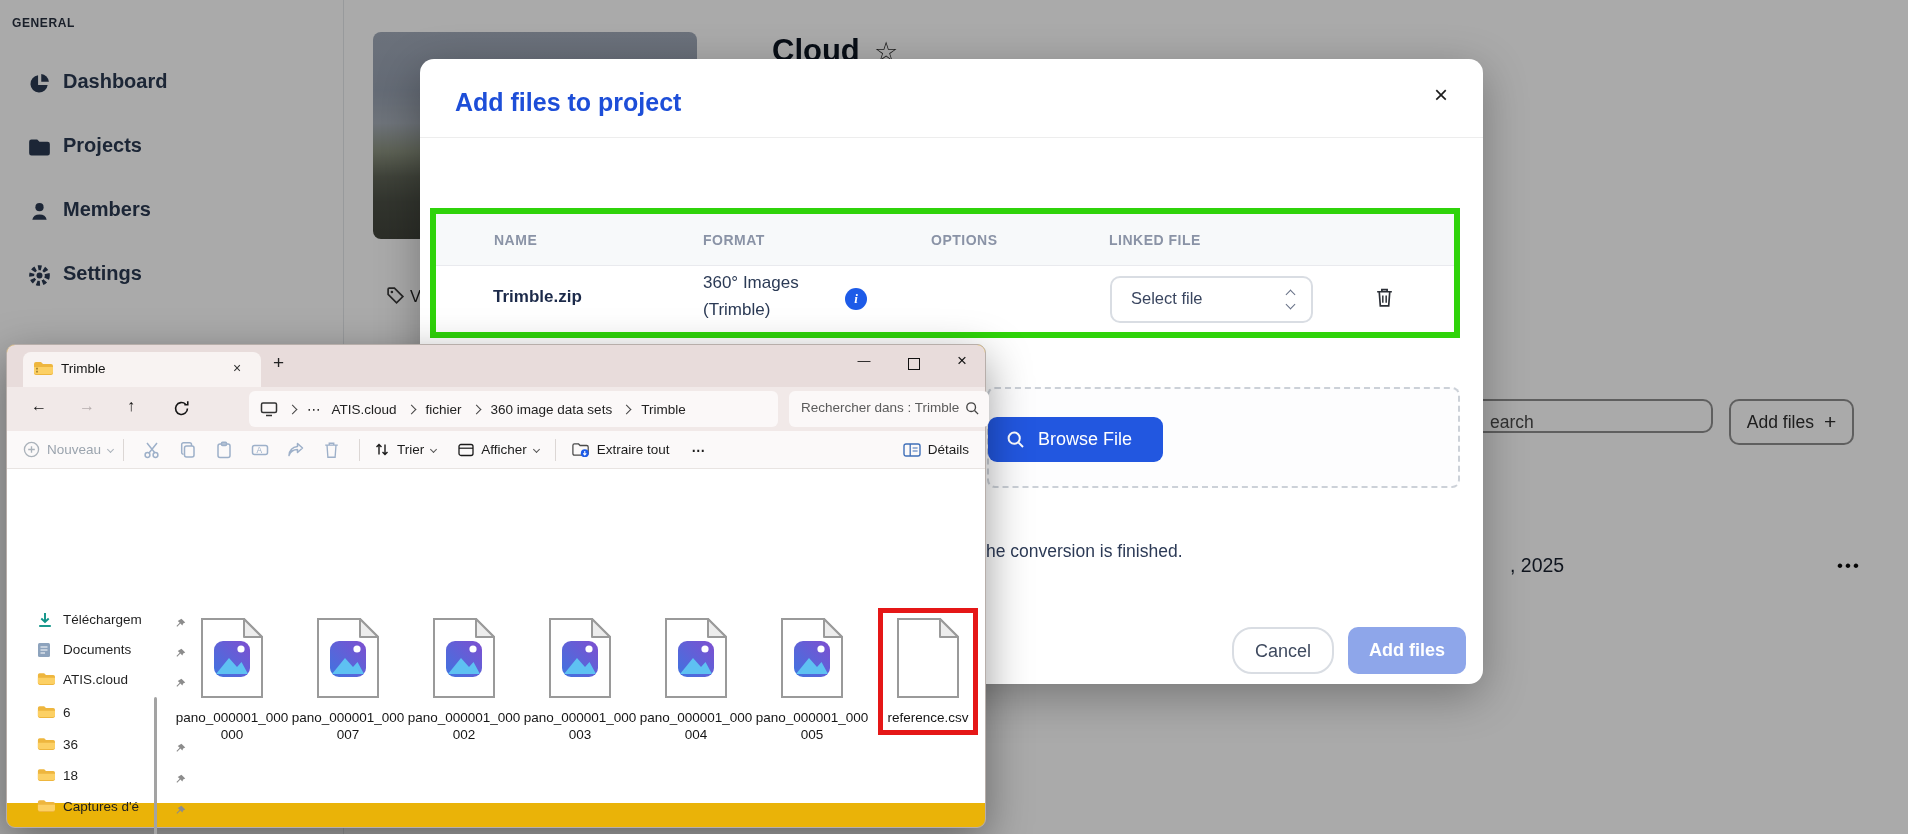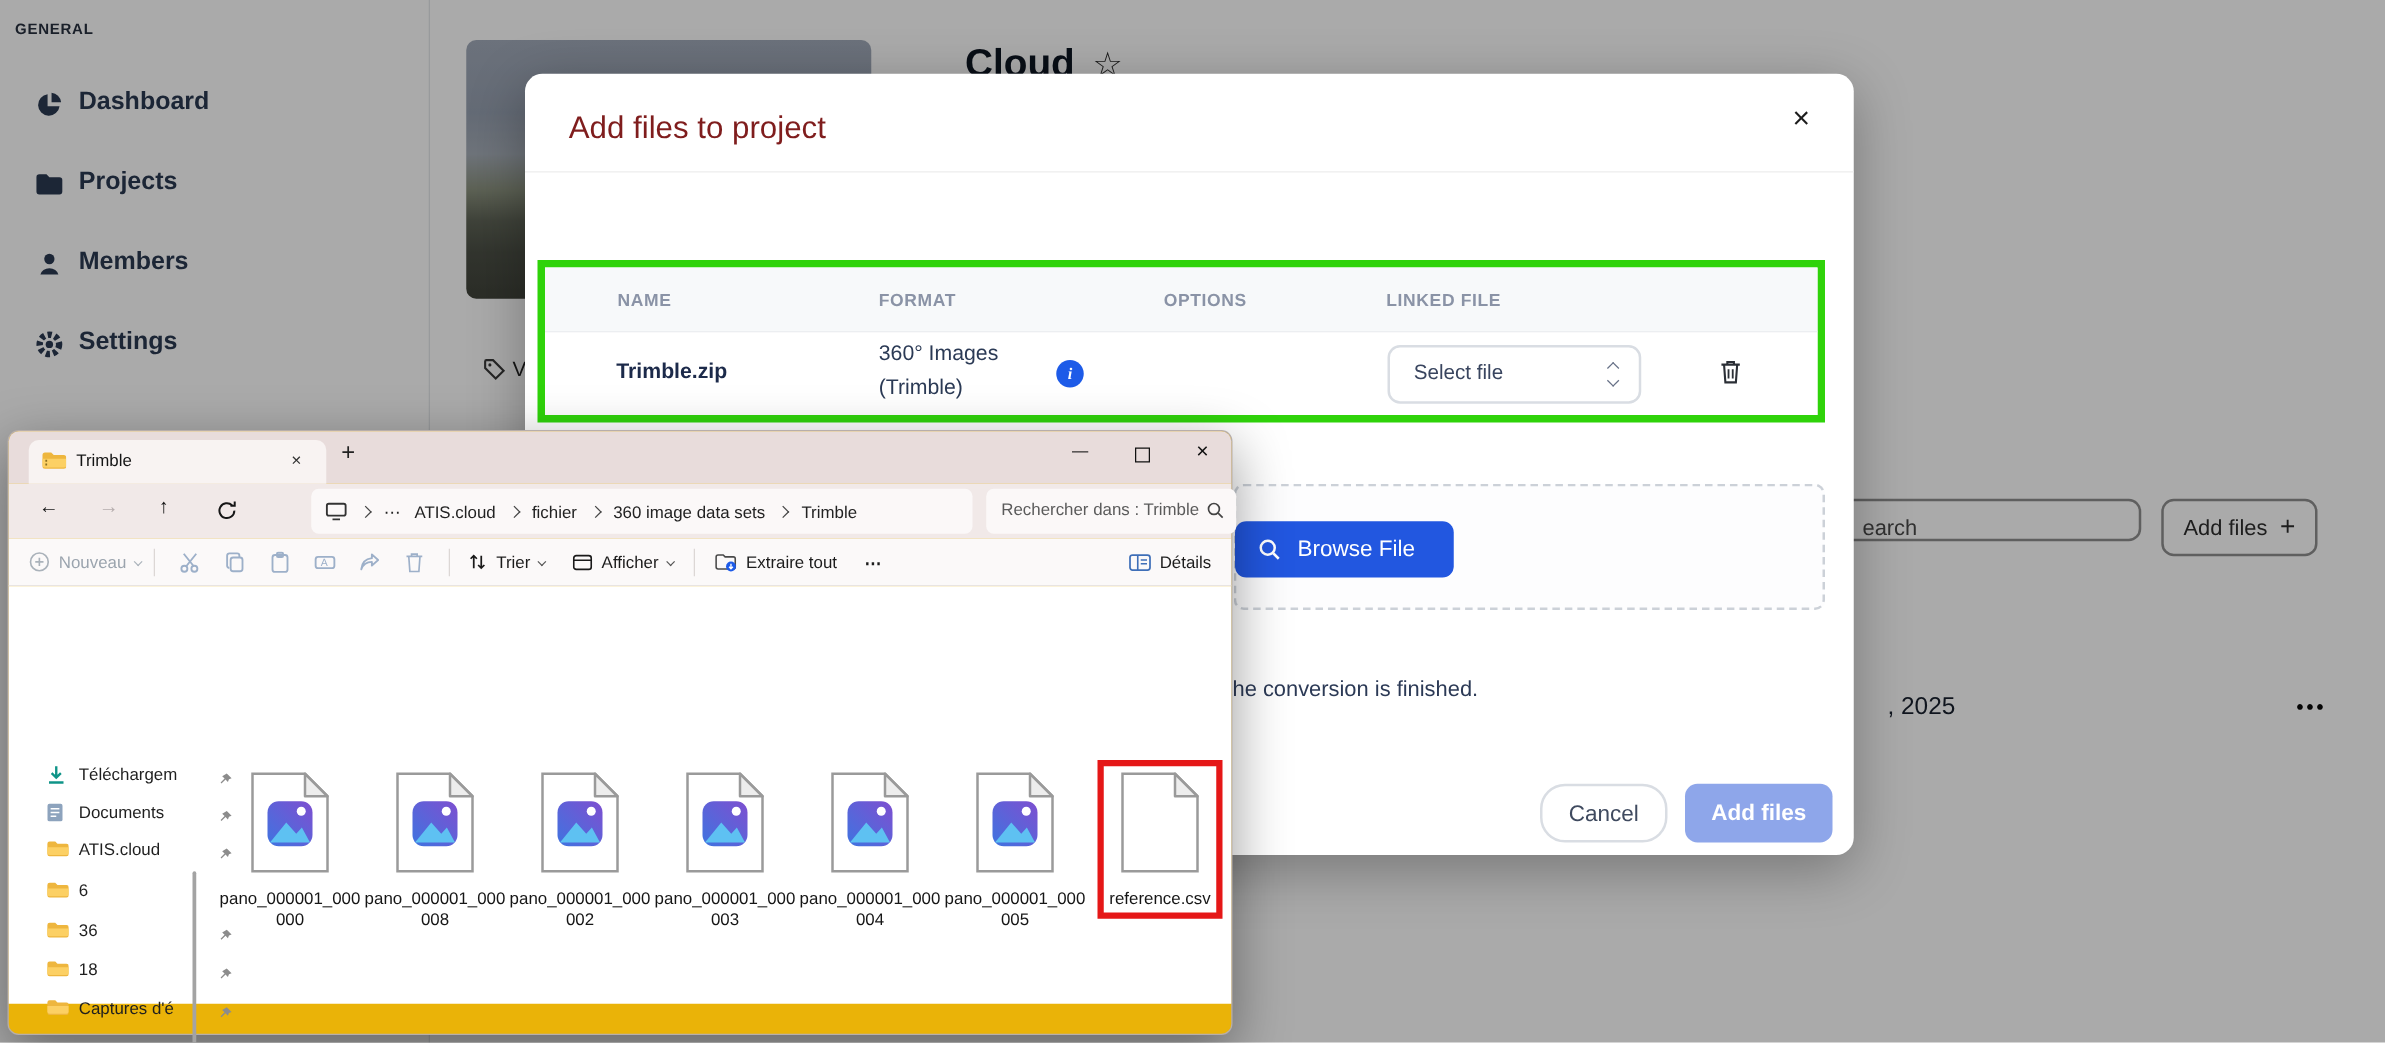--- a/index.html
+++ b/index.html
@@ -28,21 +28,21 @@
     justify-content:center; gap:10px; font-size:17.5px; color:#2d2d2d; }
   #bg-date { position:absolute; left:1483px; top:554px; font-size:19.5px; color:#18202e;margin-left:27px; }
   #bg-more { position:absolute; left:1837px; top:556px; font-size:17px; letter-spacing:2px; color:#0a0a0a; }
 
   
   #overlay { position:absolute; inset:0; background:rgba(0,0,0,.335); z-index:5; }
 
   
   #modal { position:absolute; left:420px; top:59px; width:1063px; height:625px; background:#fff;
     border-radius:14px; box-shadow:0 12px 45px rgba(0,0,0,.30); z-index:10; }
-  #modal-title { position:absolute; left:35px; top:29px; font-size:25px; font-weight:400; color:#7f1d1d; }
+  #modal-title { position:absolute; left:35px; top:29px; font-size:25px; font-weight:700; color:#1d4ed8; }
   #modal-close { position:absolute; left:1014px; top:22px; font-size:24px; color:#1c1c1c; cursor:pointer; }
   #modal-hline { position:absolute; left:0; top:78px; width:100%; border-bottom:1px solid #ededed; }
   #greenbox { position:absolute; left:10px; top:149px; width:1030px; height:130px;
     border:6px solid #2fd30a; background:#fff; }
   #thead { position:absolute; left:0; top:0; width:1018px; height:52px; background:#f7f9fa;
     border-bottom:1px solid #e9eaee; }
   #thead span { position:absolute; top:0; line-height:52px; font-size:14px; font-weight:600;
     letter-spacing:.5px; color:#8a93a6; }
   #trow { position:absolute; left:0; top:52px; width:1018px; height:66px; background:#fff; }
   .cell-name { position:absolute; left:57px; top:21px; font-size:17px; font-weight:700; color:#1c2a4a; }
@@ -466,21 +466,21 @@
       </div>
       <div class="file">
         <svg width="64" height="82" viewBox="0 0 64 82">
             <path d="M2 2h42l18 18v60H2z" fill="#fff" stroke="#9a9a9a" stroke-width="2"></path>
             <path d="M44 2l18 18H44z" fill="#ededed" stroke="#9a9a9a" stroke-width="2" stroke-linejoin="round"></path>
             <rect x="14" y="24" width="36" height="36" rx="9" fill="url(#panog)"></rect>
             <path d="M16 57 L29 41l8 9 4.5-5L48 57z" fill="#5ec1f2"></path>
             <circle cx="41" cy="32" r="3.6" fill="#fff"></circle>
           </svg>
         <div class="l1">pano_000001_000</div>
-        <div class="l2">008</div>
+        <div class="l2">007</div>
       </div>
       <div class="file">
         <svg width="64" height="82" viewBox="0 0 64 82">
             <path d="M2 2h42l18 18v60H2z" fill="#fff" stroke="#9a9a9a" stroke-width="2"></path>
             <path d="M44 2l18 18H44z" fill="#ededed" stroke="#9a9a9a" stroke-width="2" stroke-linejoin="round"></path>
             <rect x="14" y="24" width="36" height="36" rx="9" fill="url(#panog)"></rect>
             <path d="M16 57 L29 41l8 9 4.5-5L48 57z" fill="#5ec1f2"></path>
             <circle cx="41" cy="32" r="3.6" fill="#fff"></circle>
           </svg>
         <div class="l1">pano_000001_000</div>

